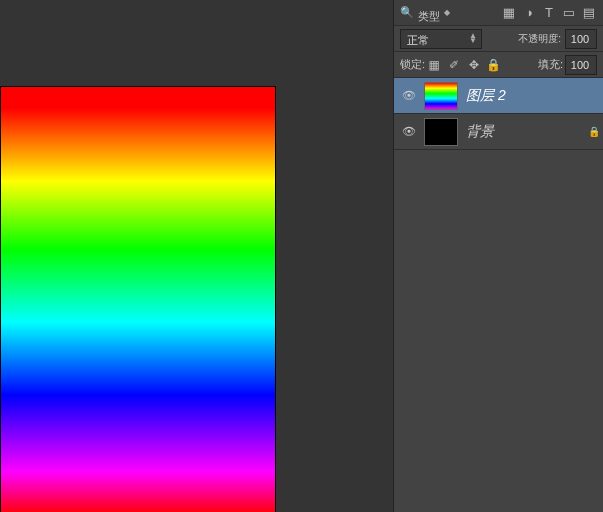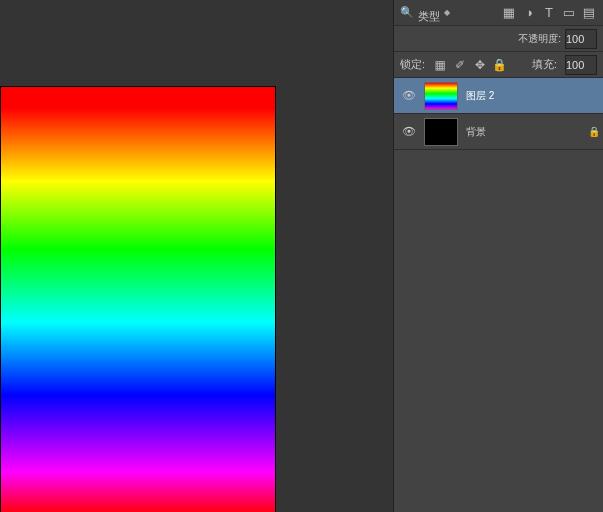--- a/index.html
+++ b/index.html
@@ -12,32 +12,32 @@
 .filter-row { background: #3e3e3e; }
 .filter-icon { width: 14px; height: 14px; display: inline-flex; align-items: center; justify-content: center; }
 .filter-label { font-size: 11px; margin-top: 8px; }
 .chev { font-size: 8px; color: #aaa; }
 .spacer { flex: 1; }
 .tool-icon { width: 16px; height: 16px; display: inline-flex; align-items: center; justify-content: center; color: #bbb; font-size: 13px; cursor: pointer; }
 .blend-select { background: #3a3a3a; border: 1px solid #222; color: #ddd; font-size: 11px; padding: 2px 16px 2px 6px; width: 82px; height: 20px; position: relative; cursor: pointer; }
 .blend-txt { position: absolute; left: 6px; top: 3px; }
 .blend-chev { position: absolute; right: 4px; top: 3px; font-size: 8px; color: #aaa; display: flex; flex-direction: column; line-height: 5px; }
 .opacity-label { font-size: 10px; }
-.pct-input { background: #3a3a3a; border: 1px solid #222; color: #ddd; font-size: 11px; width: 32px; height: 20px; text-align: left; padding-right: 2px; }
-.lock-row { font-size: 11px; gap: 8px; }
+.pct-input { background: #3a3a3a; border: 1px solid #222; color: #ddd; font-size: 11px; width: 32px; height: 20px; text-align: center; padding-right: 2px; }
+.lock-row { font-size: 11px; gap: 2px; }
 .lock-icons { display: flex; gap: 6px; }
 .lock-i { width: 14px; height: 14px; display: inline-flex; align-items: center; justify-content: center; color: #bbb; cursor: pointer; font-size: 12px; }
 .layers { background: #434343; }
 .layer-item { display: flex; align-items: center; height: 36px; border-bottom: 1px solid #2d2d2d; padding-left: 6px; cursor: pointer; }
 .layer-item.selected { background: #5a7a9e; color: #fff; }
 .vis { width: 18px; height: 18px; margin-right: 6px; display: flex; align-items: center; justify-content: center; color: #ccc; cursor: pointer; }
 .thumb { width: 34px; height: 28px; border: 1px solid #666; margin-right: 8px; }
 .thumb.grad { background: linear-gradient(to bottom, #ff0000, #ffff00, #00ff00, #00ffff, #0000ff, #ff00ff); }
 .thumb.black { background: #000; }
-.layer-name { font-size: 10px; }
+.layer-name { font-size: 14px; font-style: italic; }
 .lock-badge { width: 16px; display: flex; align-items: center; justify-content: center; color: #999; font-size: 10px; }
 </style>
 </head>
 <body>
 
 <div class="canvas-area">
   <div class="canvas">
     <div class="gradient"></div>
   </div>
 </div>
@@ -50,20 +50,27 @@
     <span class="chev">◆</span>
     <span class="spacer"></span>
     <span class="tool-icon">▦</span>
     <span class="tool-icon">◑</span>
     <span class="tool-icon">T</span>
     <span class="tool-icon">▭</span>
     <span class="tool-icon">▤</span>
   </div>
 
   <div class="row">
+    <div class="blend-select">
+      <span class="blend-txt">正常</span>
+      <span class="blend-chev">
+          <span>▲</span>
+          <span>▼</span>
+        </span>
+    </div>
     <span class="spacer"></span>
     <span class="opacity-label">不透明度:</span>
     <input class="pct-input" value="100" style="">
   </div>
 
   <div class="row lock-row">
     <span>锁定:</span>
     <span class="lock-icons">
       <span class="lock-i">▦</span>
       <span class="lock-i">✐</span>

